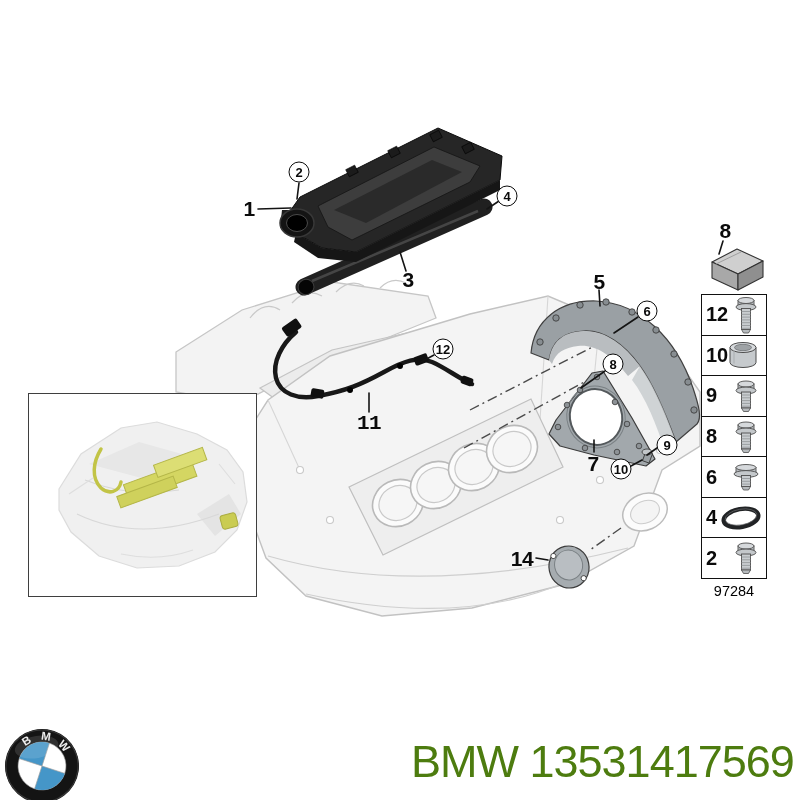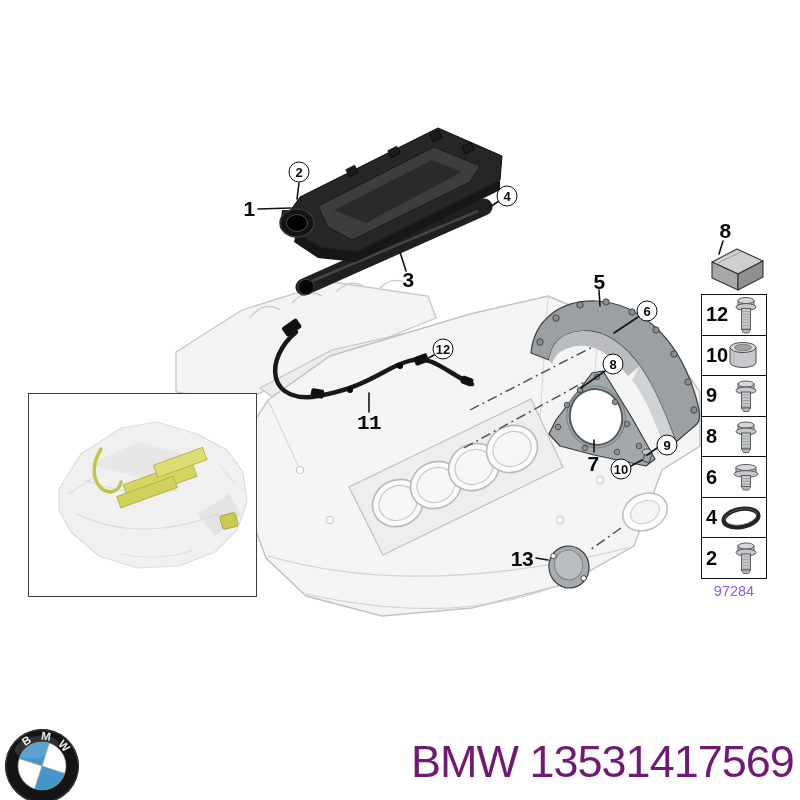--- a/index.html
+++ b/index.html
@@ -17,25 +17,25 @@
               background:#fff;display:flex;align-items:center;justify-content:center;
               font-weight:bold;font-size:13px;}
   
   .hw{position:absolute;left:701px;top:294px;width:66px;height:285px;
       border:1.7px solid #111;background:#fff;display:flex;flex-direction:column;z-index:5;}
   .hw-row{flex:1;display:flex;align-items:center;border-top:1.7px solid #111;position:relative;}
   .hw-row:first-child{border-top:none;}
   .hw-num{font-weight:bold;font-size:20px;margin-left:4px;color:#0b0b0b;}
   .hw-icon{position:absolute;right:3px;top:50%;transform:translateY(-50%);line-height:0;}
   .code{position:absolute;left:697px;top:583px;width:74px;text-align:center;
-        font-size:14.5px;color:#8b5cf6;z-index:5;}
+        font-size:14.5px;color:#000000;z-index:5;}
   
   .footer{position:absolute;left:0;top:700px;width:800px;height:100px;}
   .logo{position:absolute;left:3px;top:26px;}
-  .pn{position:absolute;left:411px;top:36px;font-size:45px;color:#701a75;
+  .pn{position:absolute;left:411px;top:36px;font-size:45px;color:#4d7c0f;
       letter-spacing:-1px;white-space:nowrap;}
 </style>
 </head>
 <body>
 
 <div class="stage">
 
   <svg class="art" width="800" height="800" viewBox="0 0 800 800">
 
     <g>
@@ -207,21 +207,21 @@
       <div class="co plain" style="left: 408px; top: 280px;">3</div>
       <div class="co circled" style="left: 507px; top: 196px;">4</div>
       <div class="co plain" style="left: 599px; top: 282px;">5</div>
       <div class="co circled" style="left: 647px; top: 311px;">6</div>
       <div class="co plain" style="left: 593px; top: 464px;">7</div>
       <div class="co circled" style="left: 613px; top: 364px;">8</div>
       <div class="co circled" style="left: 667px; top: 445px;">9</div>
       <div class="co circled" style="left: 621px; top: 469px;">10</div>
       <div class="co plain" style="left: 369px; top: 423px; font-family: Liberation Mono, monospace;">11</div>
       <div class="co circled" style="left: 443px; top: 349px;">12</div>
-      <div class="co plain" style="left: 522px; top: 559px;">13</div>
+      <div class="co plain" style="left: 522px; top: 559px;">14</div>
       <div class="co plain" style="left: 725px; top: 231px;">8</div>
     </div>
 
   <div class="hw" id="hw-table">
       <div class="hw-row">
         <span class="hw-num">12</span>
         <span class="hw-icon"><svg width="34" height="39" viewBox="0 0 34 39">
     <rect x="9" y="5" width="16" height="6" fill="#b9bdc1" stroke="#4d4d4d" stroke-width="0.9"></rect>
     <line x1="17" y1="5" x2="17" y2="11" stroke="#8c9093" stroke-width="1"></line>
     <ellipse cx="17" cy="5" rx="8" ry="3" fill="#d6d9dc" stroke="#4d4d4d" stroke-width="0.9"></ellipse>

